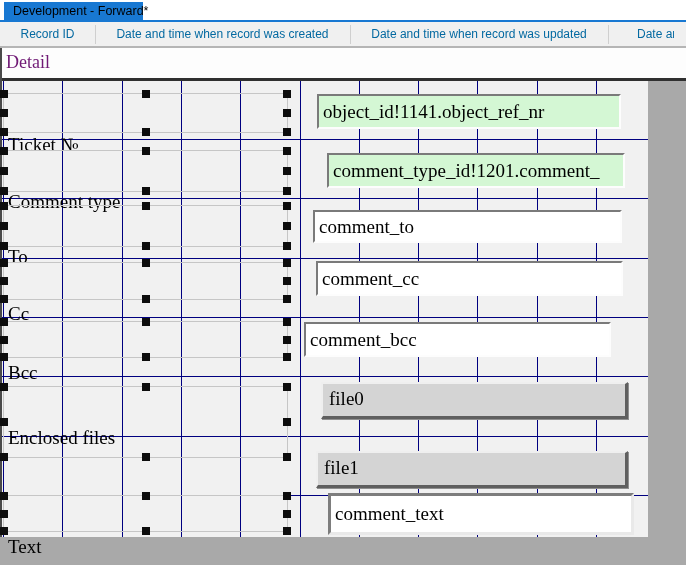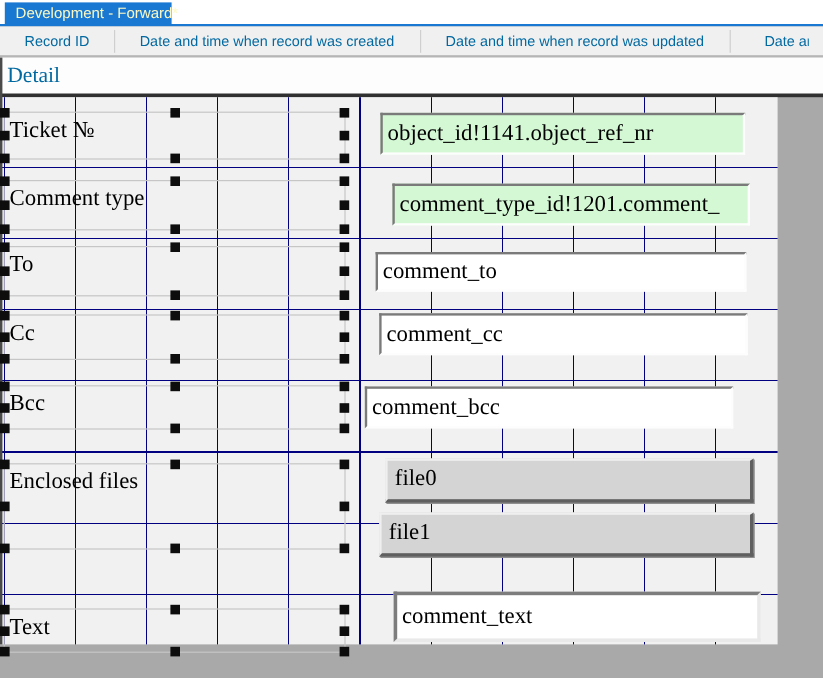--- a/index.html
+++ b/index.html
@@ -1,59 +1,59 @@
 <!DOCTYPE html>
 <html><head>
 <meta charset="utf-8">
 <style>
   html,body{margin:0;padding:0;}
   body{font-family:"Liberation Sans","DejaVu Sans",sans-serif;}
   .screen{position:relative;width:686px;height:565px;background:#a9a9a9;overflow:hidden;}
 
   
   .tabbar{position:absolute;top:0;left:0;width:686px;height:20px;background:#ffffff;}
-  .tab{position:absolute;top:2px;left:4px;width:139px;height:18px;background:#1878d2;color:#fef9c3;
+  .tab{position:absolute;top:2px;left:4px;width:139px;height:18px;background:#1878d2;color:#000000;
        font-size:12.5px;line-height:18px;padding-left:9px;box-sizing:border-box;white-space:nowrap;}
   .accent-line{position:absolute;top:20px;left:0;width:686px;height:2px;background:#1878d2;}
 
   
   .colheader{position:absolute;top:22px;left:0;width:686px;height:24px;background:#f0f0f0;
              border-bottom:2px solid #b5b5b5;font-size:12px;color:#0369a1;}
   .colcell{position:absolute;top:0;height:24px;line-height:25px;text-align:center;white-space:nowrap;overflow:hidden;}
   .cc0{left:0;width:95px;}
   .cc1{left:95px;width:255px;}
   .cc2{left:350px;width:258px;}
   .cc3{left:608px;width:66px;text-align:left;padding-left:29px;box-sizing:border-box;}
   .colsep{position:absolute;top:3px;height:19px;width:1px;background:#cfcfcf;}
   .cs0{left:95px;} .cs1{left:350px;} .cs2{left:608px;}
 
   
   .band{position:absolute;top:48px;left:0;width:686px;height:30px;background:#fdfdfd;
-        font-family:"Liberation Serif","DejaVu Serif",serif;font-size:18px;color:#0369a1;}
+        font-family:"Liberation Serif","DejaVu Serif",serif;font-size:18px;color:#701a75;}
   .band span{position:absolute;left:6px;top:4px;}
   .band-divider{position:absolute;top:78px;left:0;width:686px;height:3px;background:#303030;}
   .left-edge{position:absolute;top:48px;left:0;width:2px;height:489px;background:#4a4a4a;z-index:1;}
 
   
   .grid{position:absolute;top:81px;left:0;width:648px;height:456px;background-color:#f1f1f1;
         background-image:
           repeating-linear-gradient(to right, transparent 0 3px, #000080 3px 4px, transparent 4px 59.3px),
           repeating-linear-gradient(to bottom, transparent 0 58px, #000080 58px 59px, transparent 59px 59.3px);}
 
   
   .selbox{position:absolute;left:3px;width:285px;border:1px solid #c6c6c6;box-sizing:border-box;z-index:2;
           font-family:"Liberation Serif","DejaVu Serif",serif;font-size:19px;color:#000;}
-  .selbox .lbl{display:block;padding:4px 0 0 4px;white-space:nowrap;}
+  .selbox .lbl{display:block;padding:4px 0 0 4px;white-space:nowrap;margin-top:36px;}
   .sb-r1{top:12px;height:40px;}
   .sb-r2{top:69px;height:42px;}
   .sb-r3{top:124px;height:42px;}
   .sb-r4{top:181px;height:38px;}
   .sb-r5{top:240px;height:37px;}
   .sb-r6{top:305px;height:72px;}
-  .sb-r7{top:426px;height:37px;}
+  .sb-r7{top:414px;height:37px;}
 
   
   .h{position:absolute;width:8px;height:8px;background:#0d0d0d;}
   .h-tl{top:-4px;left:-4px;} .h-tm{top:-4px;left:calc(50% - 4px);} .h-tr{top:-4px;right:-4px;}
   .h-ml{top:calc(50% - 4px);left:-4px;} .h-mr{top:calc(50% - 4px);right:-4px;}
   .h-bl{bottom:-4px;left:-4px;} .h-bm{bottom:-4px;left:calc(50% - 4px);} .h-br{bottom:-4px;right:-4px;}
 
   
   .field{position:absolute;box-sizing:border-box;display:flex;align-items:center;z-index:2;
          font-family:"Liberation Serif","DejaVu Serif",serif;font-size:19px;color:#000;
@@ -68,21 +68,21 @@
   .ftext{left:328px;top:412px;width:306px;height:42px;border-width:3px;
          border-color:#7d7d7d #e9e9e9 #e9e9e9 #7d7d7d;}
 
   
   .btn{position:absolute;box-sizing:border-box;z-index:2;background:#d4d4d4;
        font-family:Liberation Serif, serif;font-size:19px;color:#000000;
        padding:4px 0 0 6px;white-space:nowrap;overflow:hidden;
        border:2px solid;border-width:2px 3px 3px 2px;border-color:#efefef #5f5f5f #5f5f5f #efefef;
        box-shadow:1px 1px 0 #8f8f8f;}
   .b1{left:321px;top:301px;width:307px;height:37px;}
-  .b2{left:316px;top:346px;width:312px;height:37px;}
+  .b2{left:316px;top:370px;width:312px;height:37px;}
 </style>
 </head>
 <body>
 
 <div class="screen">
 
   <div class="tabbar">
     <div class="tab">Development - Forward*</div>
   </div>
   <div class="accent-line"></div>

